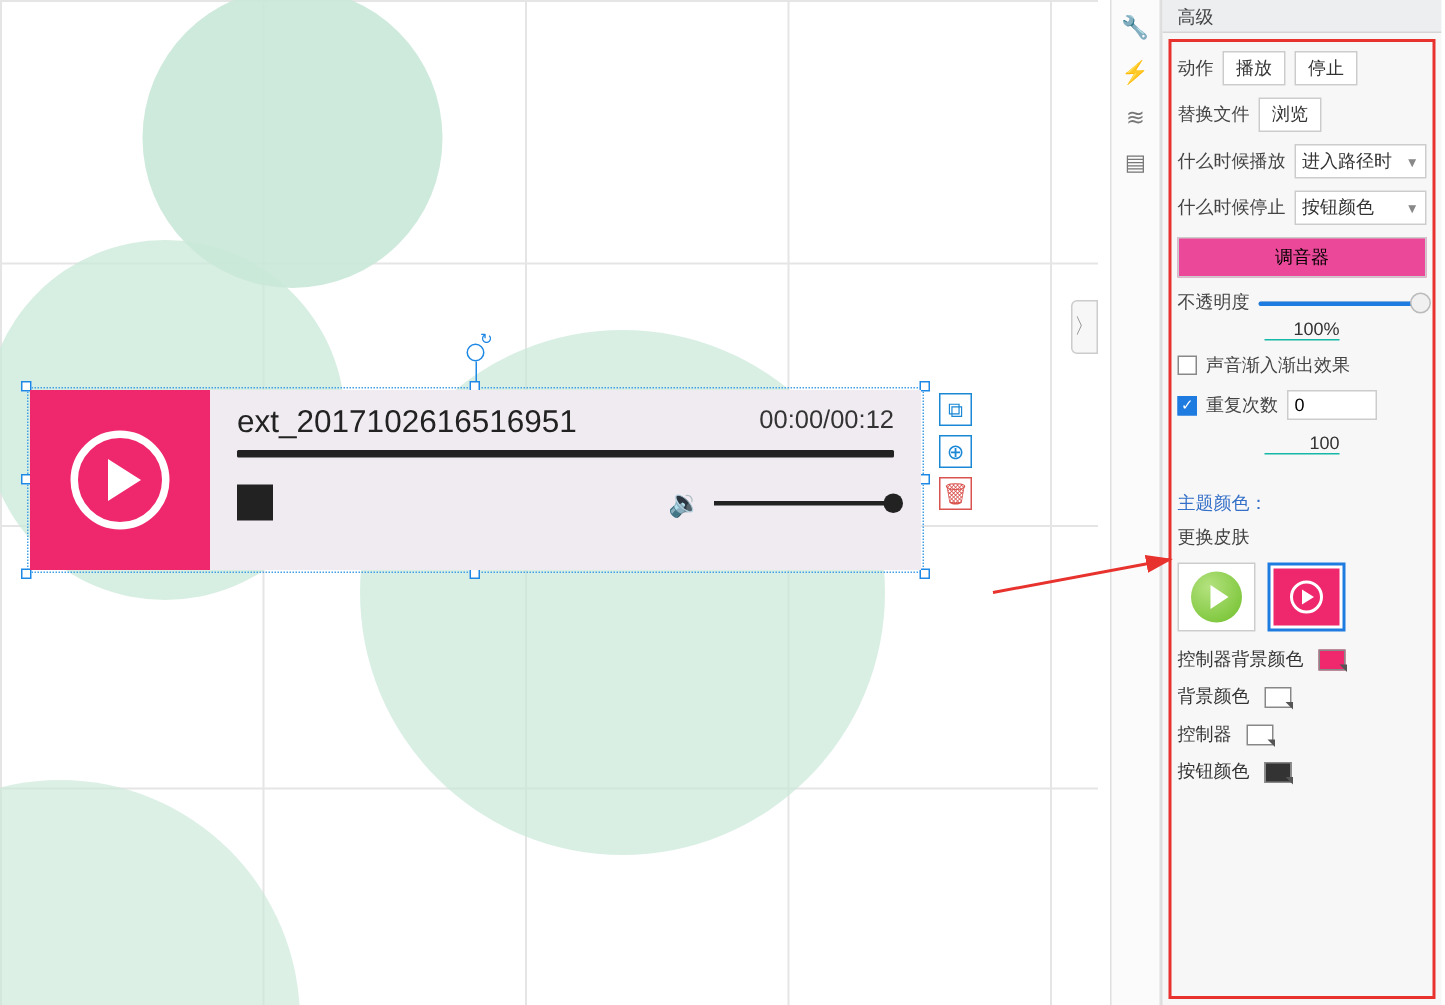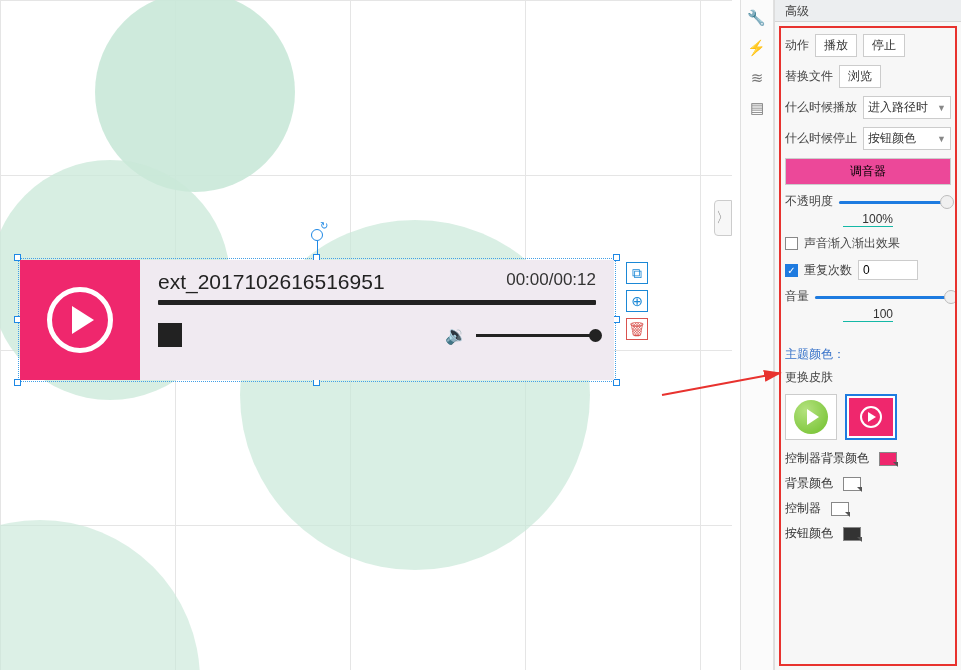--- a/index.html
+++ b/index.html
@@ -210,28 +210,20 @@
       </div>
 
 
 
       <div class="row">
         <span class="chk checked">✓</span>
         <span class="lbl">重复次数</span>
         <input class="num-input" value="0" style="">
       </div>
 
-      <div class="row slider-row" style="margin-top:6px;">
-        <span class="lbl">音量</span>
-        <div class="slider">
-          <div class="track"></div>
-          <div class="fill" style="width:100%"></div>
-          <div class="thumb" style="left:calc(100% - 7px)"></div>
-        </div>
-      </div>
       <div class="slider-val">100</div>
 
       <span class="theme-label">主题颜色：</span>
       <div class="row">
           <span class="lbl">更换皮肤</span>
         </div>
 
       <div class="skin-row">
         <div class="skin-box">
           <div class="skin-green-circle">

